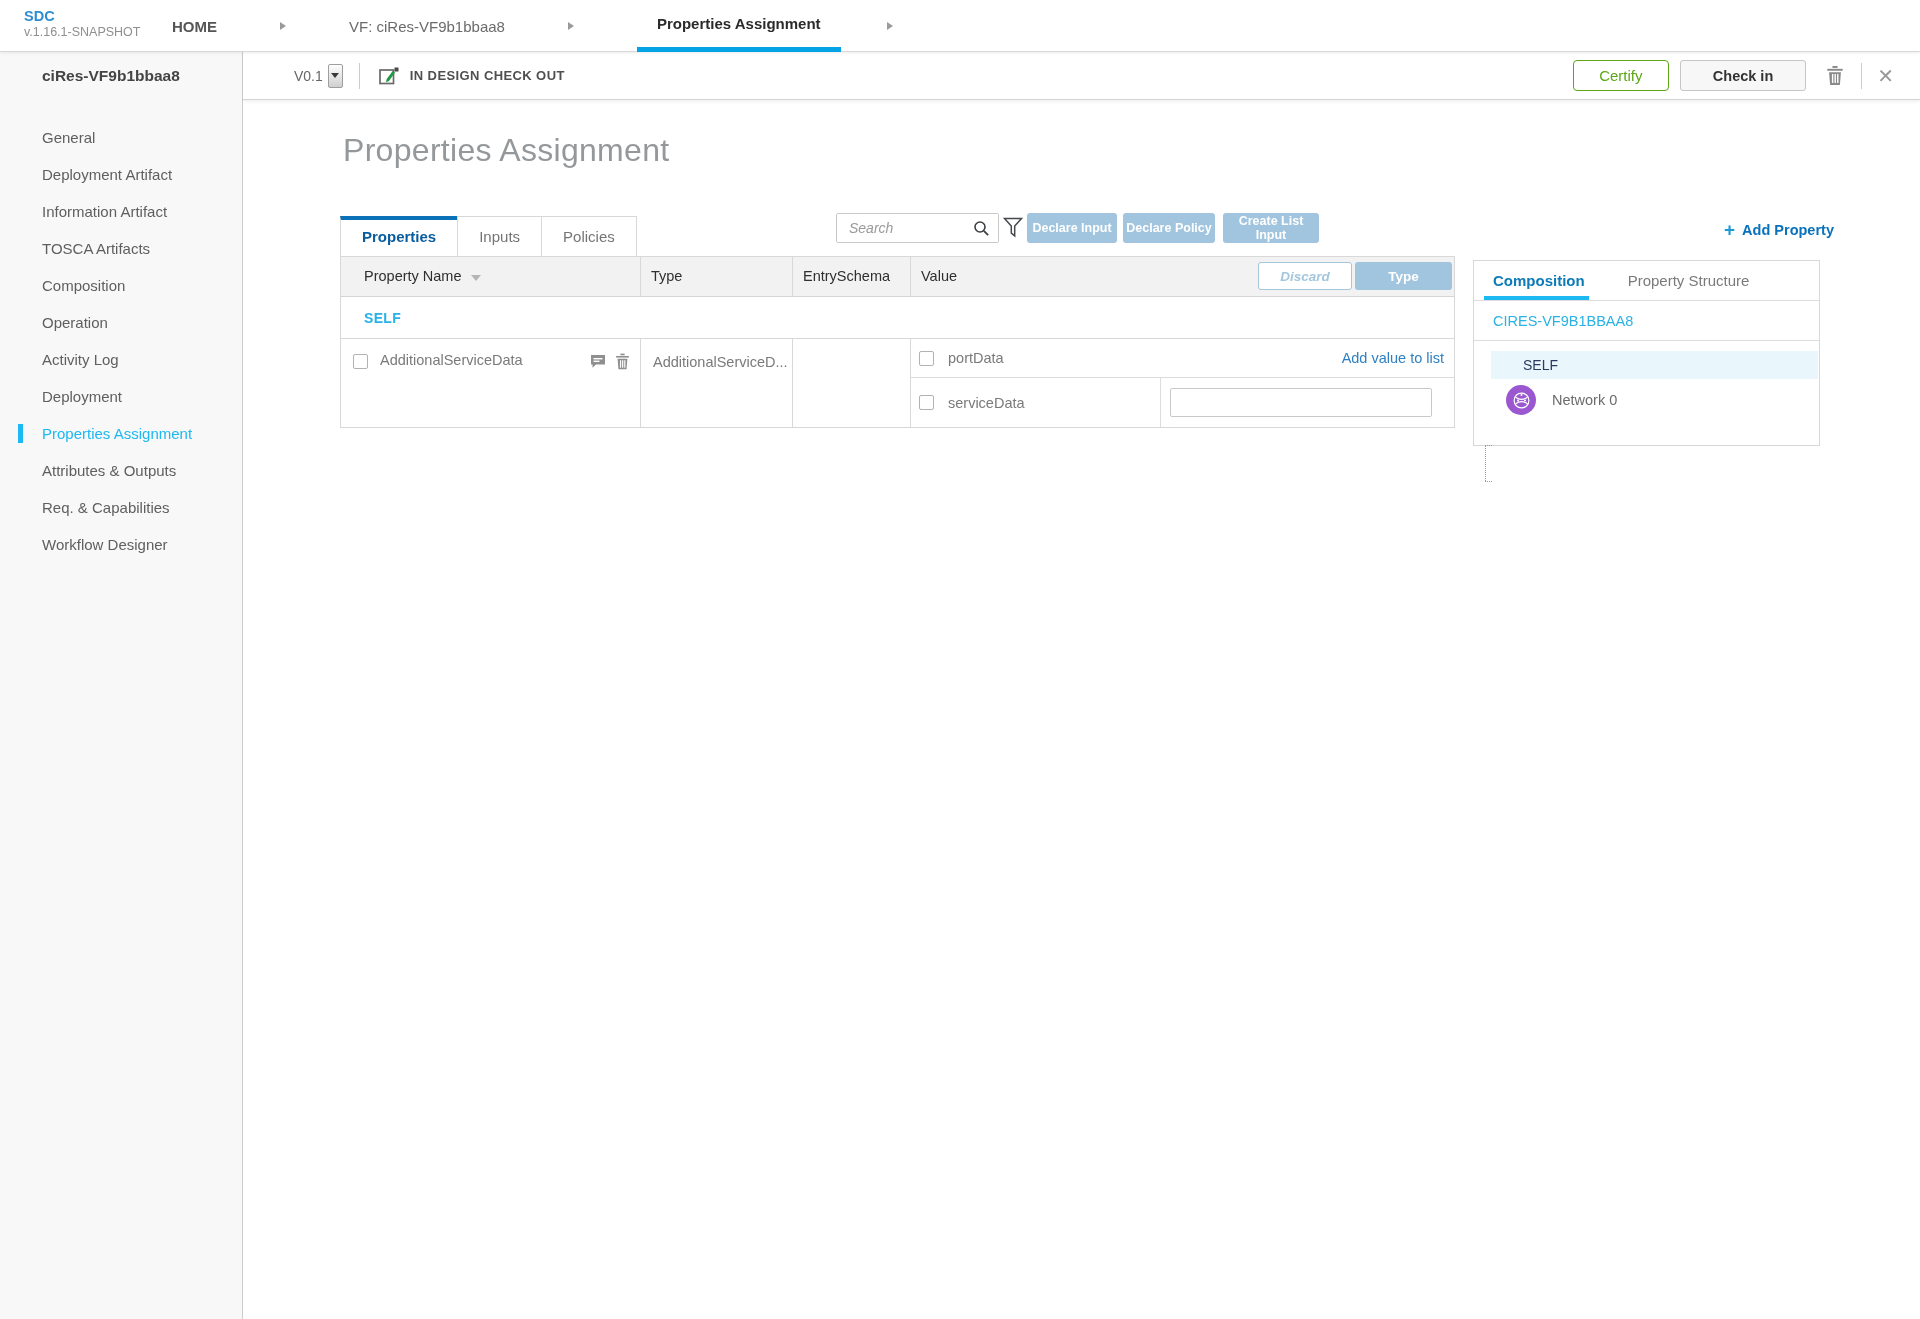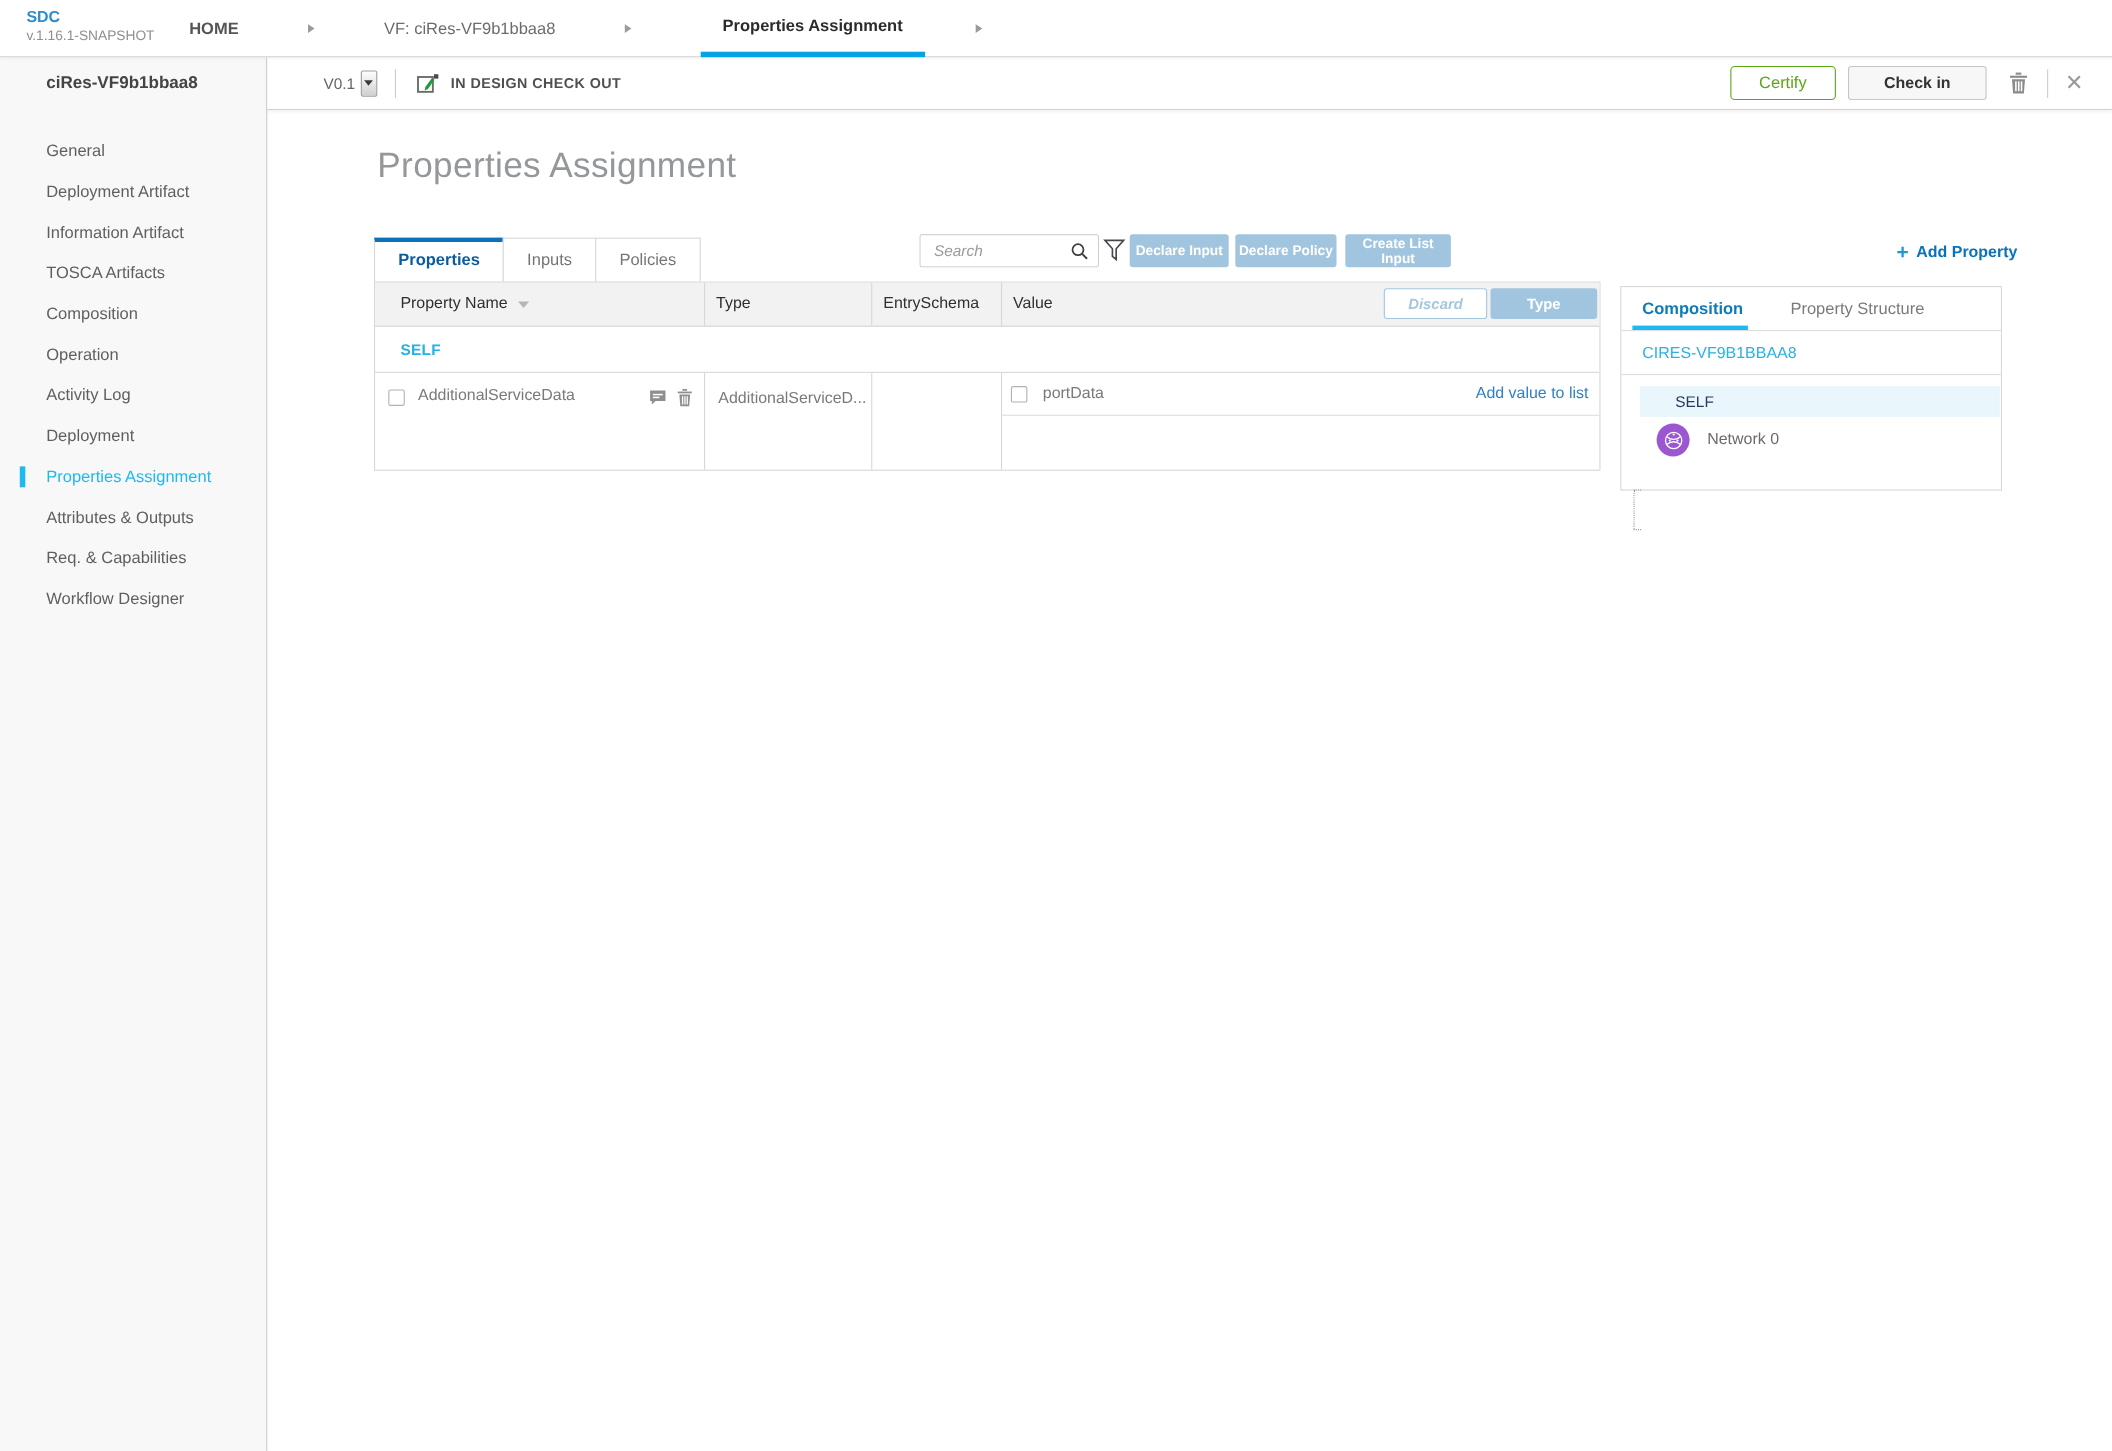--- a/index.html
+++ b/index.html
@@ -287,20 +287,29 @@
     </div>
     <div class="cell c2">AdditionalServiceD...</div>
     <div class="cell c3"></div>
     <div class="cell c4">
       <div class="vrow1">
         <span class="cbx"></span>
         <span class="vlabel">portData</span>
         <span class="vspacer"></span>
         <span class="vlink">Add value to list</span>
       </div>
+      <div class="vrow2">
+        <div class="v2left">
+          <span class="cbx"></span>
+          <span class="vlabel">serviceData</span>
+        </div>
+        <div class="v2right">
+          <input class="vinput" type="text" value="" style="">
+        </div>
+      </div>
     </div>
   </div>
 </div>
 
 <div class="panel">
   <div class="ptabs">
     <span class="ptab1">Composition</span>
     <span class="ptab2">Property Structure</span>
     <span class="punderline"></span>
   </div>

